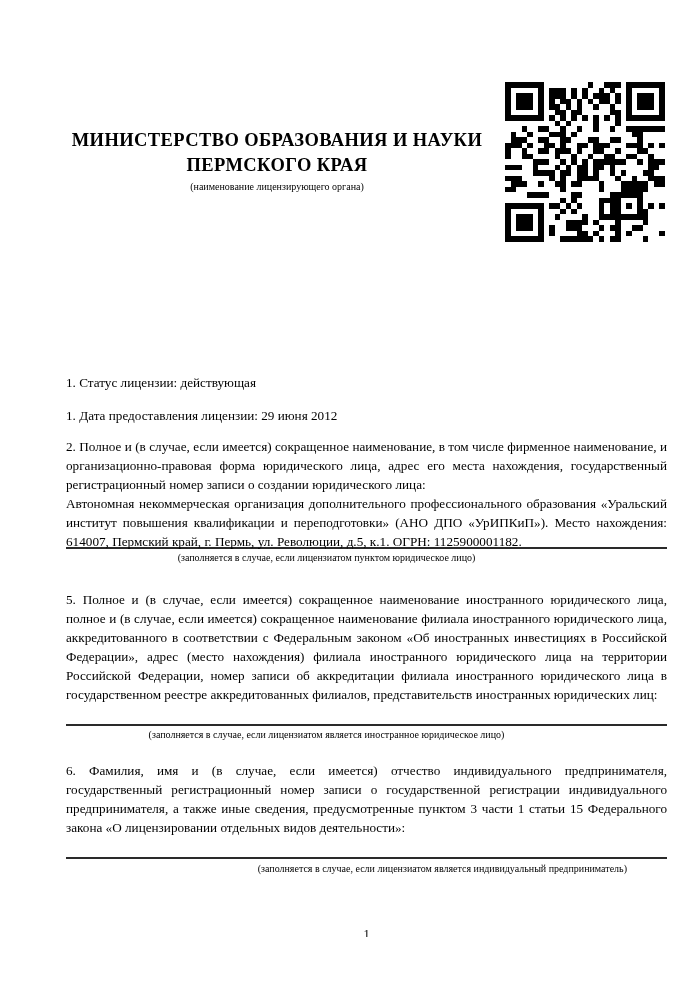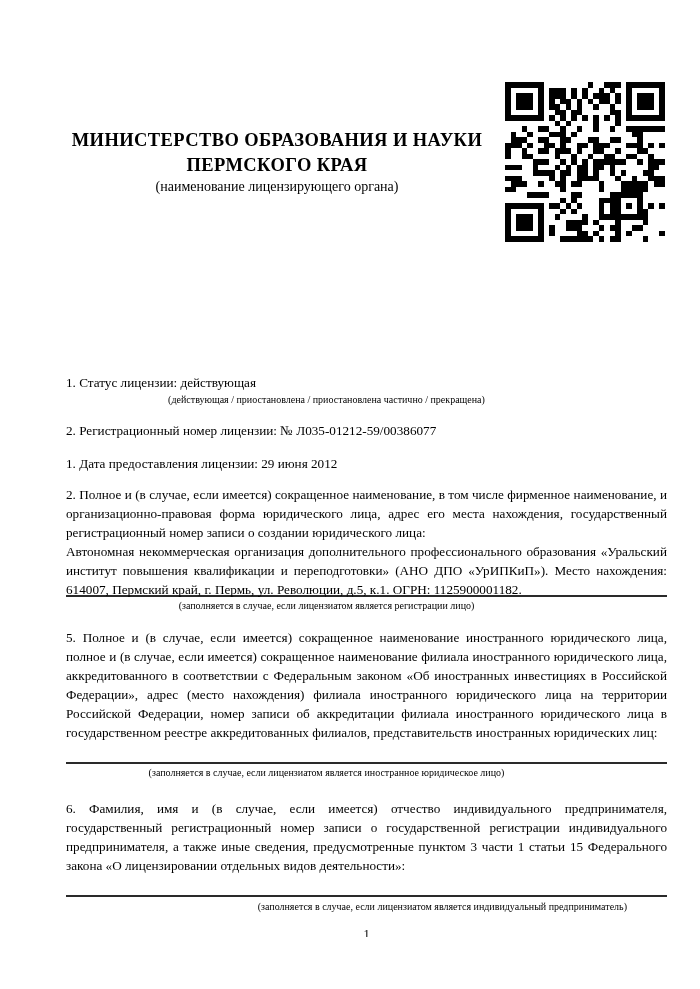--- a/index.html
+++ b/index.html
@@ -13,21 +13,21 @@
   }
   
   .header-text{
     position:absolute;left:66px;top:128px;width:422px;
     text-align:center;
   }
   .ministry{
     font-weight:bold;font-size:18.5px;line-height:25px;letter-spacing:.4px;
   }
   .header-caption{
-    font-size:14px;line-height:12px;margin-top:3px;
+    font-size:10px;line-height:12px;margin-top:3px;
   }
   .qr{
     position:absolute;left:505px;top:82px;width:160px;height:160px;
   }
   
   .title-block{
     position:absolute;left:66px;top:303px;width:601px;
     text-align:center;font-size:13.4px;line-height:16.5px;
   }
   
@@ -38,21 +38,21 @@
   .item{margin:0;}
   .just{text-align:justify;}
   .small-caption{
     font-size:10px;line-height:13px;margin:0;
     text-align:center;transform:translateX(-40px);
   }
   .rule{
     border:none;border-top:2px solid #2a2a2a;height:0;margin:0;
   }
   .mt6{margin-top:8px;}  .mt15{margin-top:15px;} .mt14{margin-top:14px;}
-  .mt12{margin-top:12px;}.mt16{margin-top:16px;} .mt20{margin-top:20px;}
+  .mt12{margin-top:12px;}.mt16{margin-top:26px;} .mt20{margin-top:20px;}
   .mt2{margin-top:2px;}  .mt3{margin-top:3px;text-align:right;}   .mt1{margin-top:1px;}
   .rule-tight{margin-top:-4px;}
   .page-number{
     position:absolute;left:66px;top:926px;width:601px;
     text-align:center;font-size:12.5px;line-height:16px;
   }
 </style>
 </head>
 <body>
 
@@ -453,30 +453,28 @@
         <rect x="19" y="28" width="1" height="1"></rect>
         <rect x="20" y="28" width="1" height="1"></rect>
         <rect x="25" y="28" width="1" height="1"></rect>
       </svg>
   </div>
 
 
   <div class="content">
 
     <p class="item mt6">1. Статус лицензии: действующая</p>
-    <p class="small-caption mt1">(действующая / приостановлена / приостановлена частично / прекращена)</p>
-
-    <p class="item mt15">2. Регистрационный номер лицензии: № Л035-01212-59/00386077</p>
+
 
     <p class="item mt14">1. Дата предоставления лицензии: 29 июня 2012</p>
 
     <p class="item just mt12">2. Полное и (в случае, если имеется) сокращенное наименование, в том числе фирменное наименование, и организационно-правовая форма юридического лица, адрес его места нахождения, государственный регистрационный номер записи о создании юридического лица:</p>
     <p class="item just">Автономная некоммерческая организация дополнительного профессионального образования «Уральский институт повышения квалификации и переподготовки» (АНО ДПО «УрИПКиП»). Место нахождения: 614007, Пермский край, г. Пермь, ул. Революции, д.5, к.1. ОГРН: 1125900001182.</p>
     <hr class="rule rule-tight">
-    <p class="small-caption mt2">(заполняется в случае, если лицензиатом является регистрации лицо)</p>
+    <p class="small-caption mt2">(заполняется в случае, если лицензиатом пунктом юридическое лицо)</p>
 
     <p class="item just mt16">5. Полное и (в случае, если имеется) сокращенное наименование иностранного юридического лица, полное и (в случае, если имеется) сокращенное наименование филиала иностранного юридического лица, аккредитованного в соответствии с Федеральным законом «Об иностранных инвестициях в Российской Федерации», адрес (место нахождения) филиала иностранного юридического лица на территории Российской Федерации, номер записи об аккредитации филиала иностранного юридического лица в государственном реестре аккредитованных филиалов, представительств иностранных юридических лиц:</p>
     <hr class="rule mt20">
     <p class="small-caption mt2">(заполняется в случае, если лицензиатом является иностранное юридическое лицо)</p>
 
     <p class="item just mt20">6. Фамилия, имя и (в случае, если имеется) отчество индивидуального предпринимателя, государственный регистрационный номер записи о государственной регистрации индивидуального предпринимателя, а также иные сведения, предусмотренные пунктом 3 части 1 статьи 15 Федерального закона «О лицензировании отдельных видов деятельности»:</p>
     <hr class="rule mt20">
     <p class="small-caption mt3">(заполняется в случае, если лицензиатом является индивидуальный предприниматель)</p>
 
 

